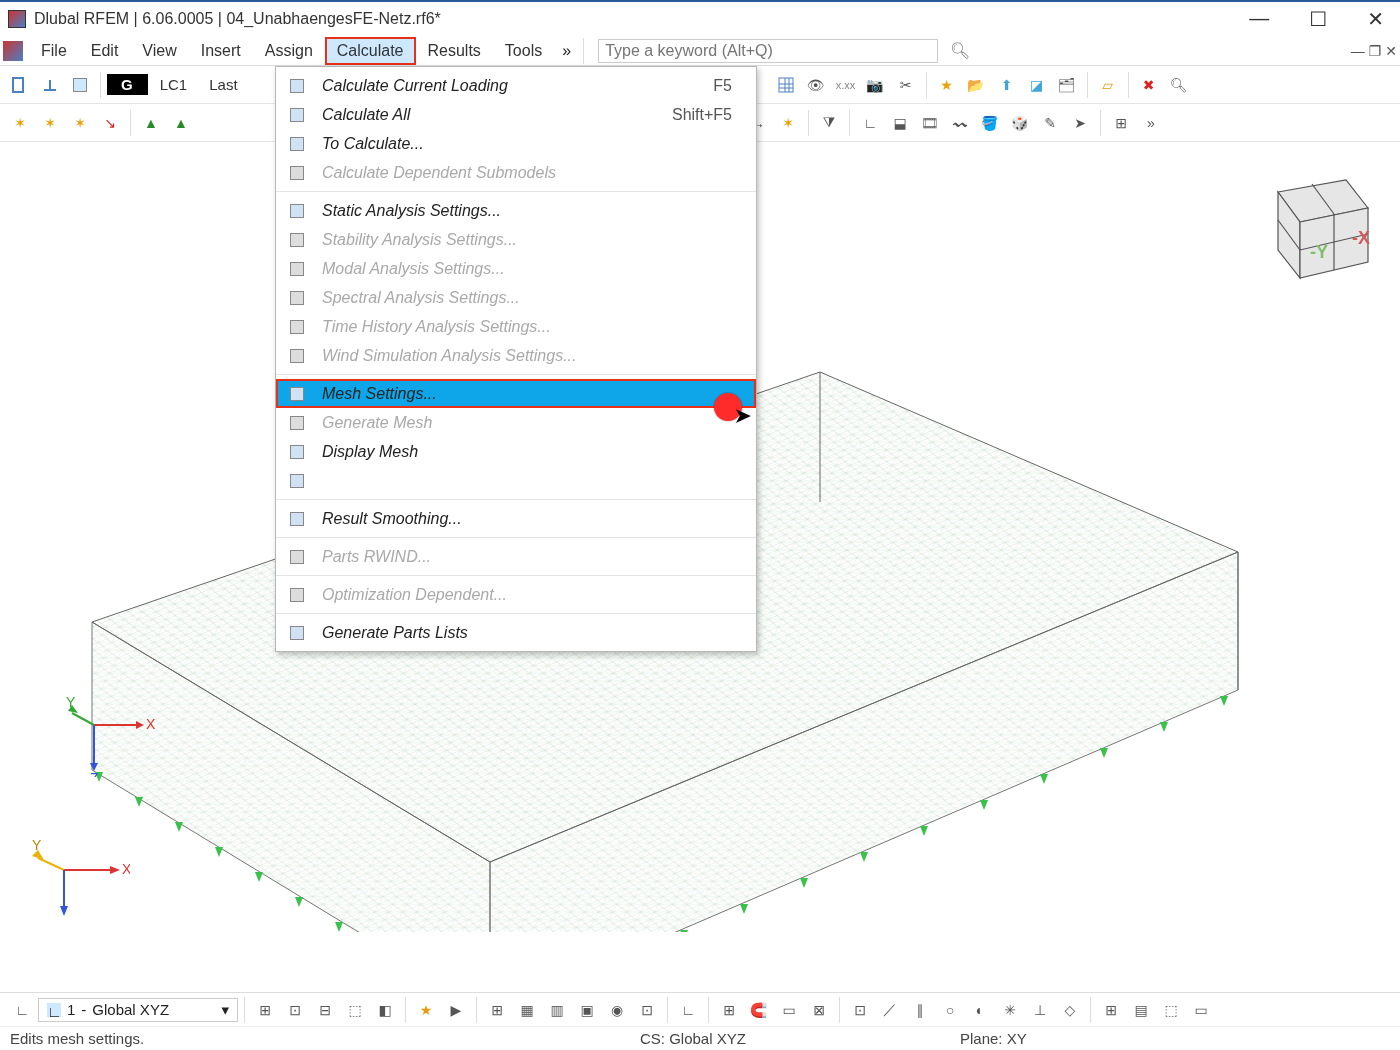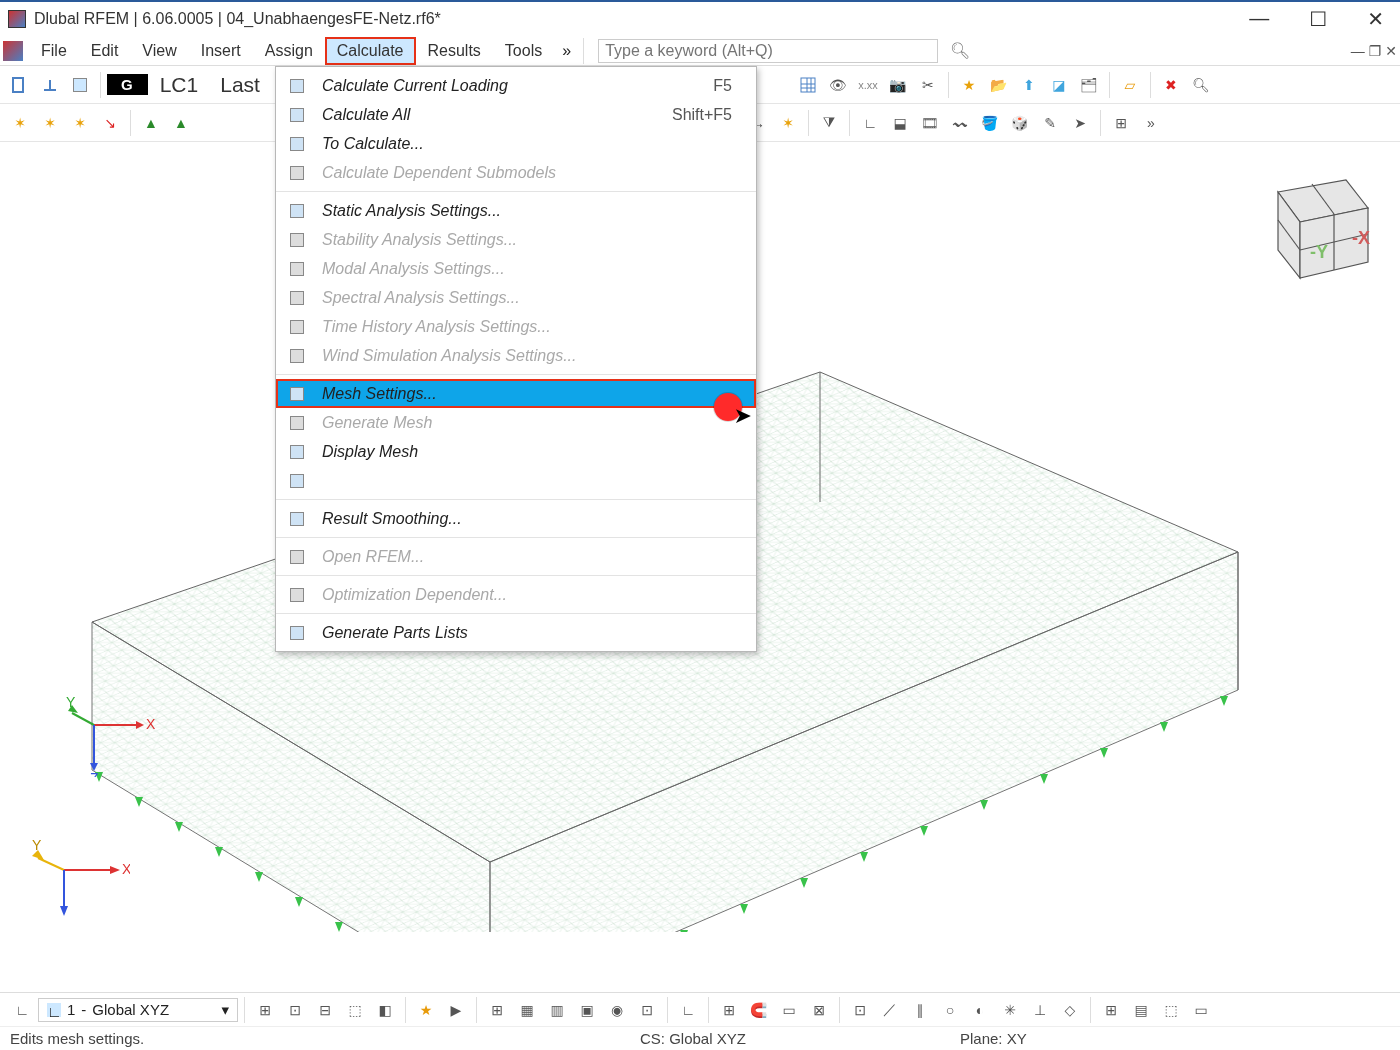--- a/index.html
+++ b/index.html
@@ -22,21 +22,21 @@
   .search-wrap input { width: 100%; height: 24px; border: 1px solid #ccc; padding: 0 6px; font-size: 16px; color: #888; background: #fff; }
   .menubar .mag { width: 24px; height: 24px; margin-left: 10px; display: flex; align-items: center; justify-content: center; font-size: 16px; color: #777; }
   .menubar .doc-controls { margin-left: auto; display: flex; gap: 4px; font-size: 14px; color: #555; }
 
   
   .toolbar { height: 38px; display: flex; align-items: center; padding: 0 6px; border-bottom: 1px solid #e5e5e5; gap: 2px; }
   .tb-btn { width: 28px; height: 28px; display: flex; align-items: center; justify-content: center; font-size: 14px; color: #555; border-radius: 2px; }
   .tb-btn svg { display: block; }
   .tb-sep { width: 1px; height: 26px; background: #ddd; margin: 0 4px; }
   .lc-badge { background: #000; color: #fff; padding: 2px 14px; font-size: 15px; font-weight: bold; letter-spacing: 1px; }
-  .lc-txt { padding: 0 10px; font-size: 21px; color: #333; }
+  .lc-txt { padding: 0 10px; font-size: 15px; color: #333; }
 
   
   .viewport { position: relative; height: 790px; background: #fff; }
   .mesh-canvas { position: absolute; inset: 0; }
 
   
   .nav-cube { position: absolute; top: 18px; right: 22px; width: 130px; height: 130px; }
   .nav-cube svg { width: 100%; height: 100%; }
 
   
@@ -380,21 +380,21 @@
       <div class="dd-ico">
         <span class="tiny-ico" style="background:#cfe3f5"></span>
       </div>
       <div class="dd-label">Result Smoothing...</div>
     </div>
     <div class="dd-sep"></div>
     <div class="dd-item disabled">
       <div class="dd-ico">
         <span class="tiny-ico" style="background:#ddd"></span>
       </div>
-      <div class="dd-label">Open RFEM...</div>
+      <div class="dd-label">Parts RWIND...</div>
     </div>
     <div class="dd-sep"></div>
     <div class="dd-item disabled">
       <div class="dd-ico">
         <span class="tiny-ico" style="background:#ddd"></span>
       </div>
       <div class="dd-label">Optimization Dependent...</div>
     </div>
     <div class="dd-sep"></div>
     <div class="dd-item">

